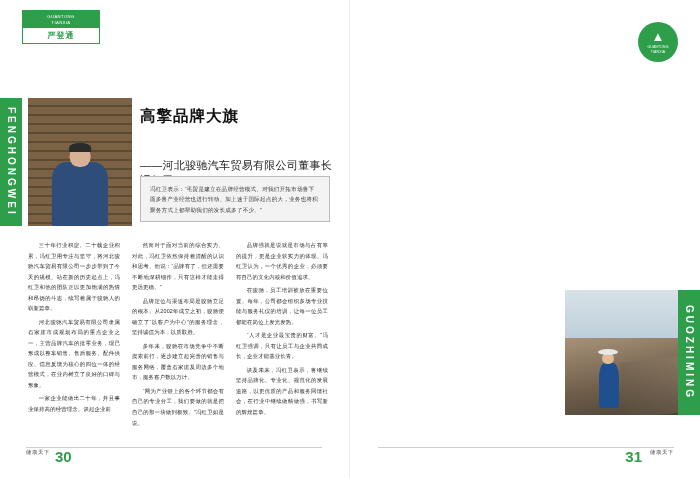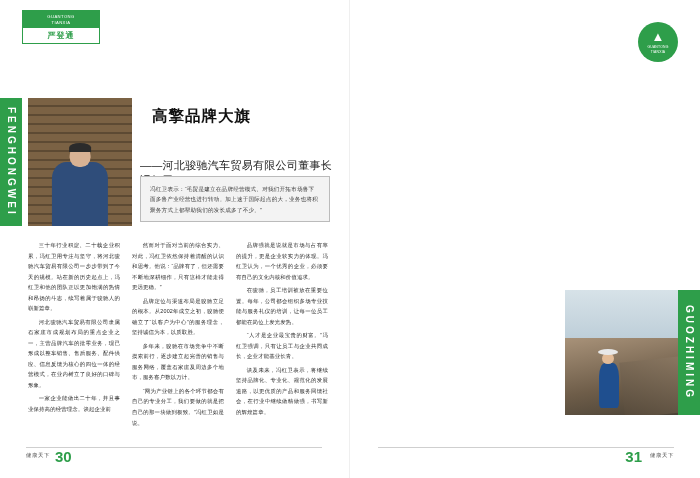--- a/index.html
+++ b/index.html
@@ -218,21 +218,21 @@
 
   
   .headline {
     position: absolute;
     font-weight: bold;
     color: #111111;
     line-height: 1.5;
     letter-spacing: 1px;
   }
   .headline-left {
-    left: 152px;
+    left: 140px;
     top: 104px;
     width: 190px;
     font-size: 15.5px;
   }
   .subhead {
     position: absolute;
     font-size: 11px;
     color: #222222;
     letter-spacing: .3px;
   }
@@ -266,21 +266,21 @@
 
   .lc1 { left: 28px;  top: 240px; width: 92px;  height: 196px; }
   .lc2 { left: 132px; top: 240px; width: 92px;  height: 196px; }
   .lc3 { left: 236px; top: 240px; width: 92px;  height: 196px; }
 
   
   .footer {
     position: absolute;
     bottom: 14px;
     display: flex;
-    align-items: center;
+    align-items: flex-start;
     gap: 5px;
   }
   .footer-left { left: 26px; }
   .footer-right { right: 26px; flex-direction: row-reverse; gap: 8px; }
   .footer-mag {
     font-size: 5.4px;
     color: #555555;
     letter-spacing: .6px;
     padding-bottom: 2px;
   }

